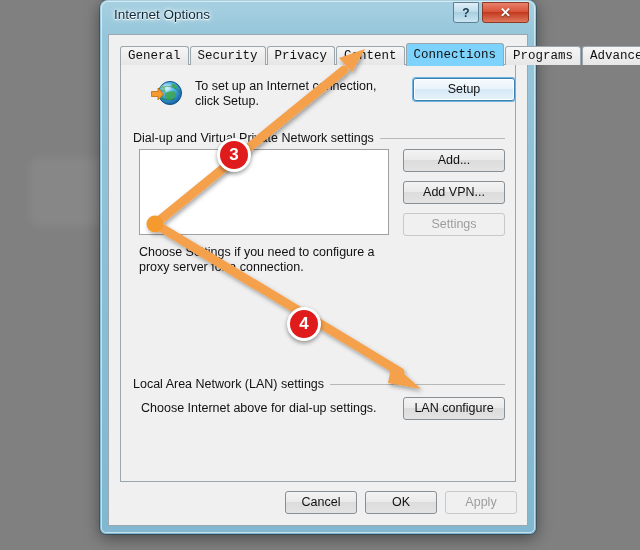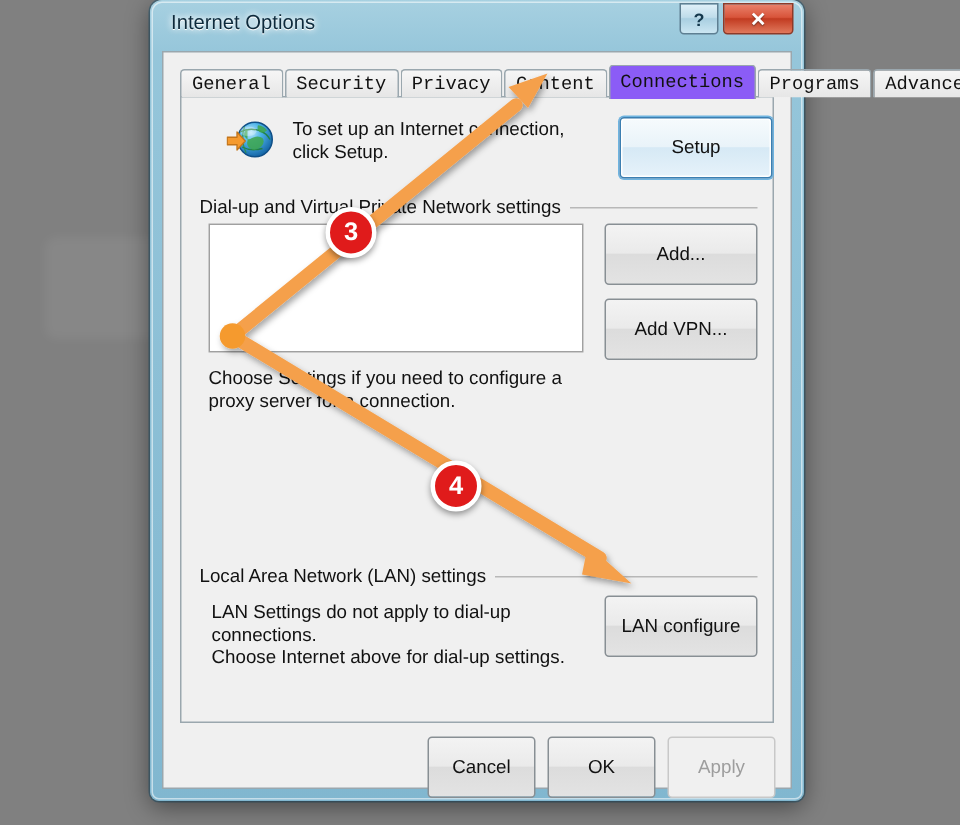--- a/index.html
+++ b/index.html
@@ -133,21 +133,21 @@
     border-bottom: none;
     border-radius: 3px 3px 0 0;
     box-sizing: border-box;
     white-space: nowrap;
     cursor: default;
     font-family: Liberation Mono, monospace;
   }
   .tab.active {
     height: 23px;
     line-height: 22px;
-    background: #8b5cf6;
+    background: #7dd3fc;
     margin-bottom: -1px;
     border-color: #9aa7ae;
     z-index: 4;
     position: relative;
   }
 
   
   #tabpage {
     position: absolute;
     left: 11px;
@@ -260,21 +260,21 @@
   #lan-settings-button {
     position: absolute;
     left: 282px;
     top: 332px;
   }
 
   
   .btn {
     display: block;
     width: 102px;
-    height: 41px;
+    height: 23px;
     line-height: 21px;
     text-align: center;
     font-size: 12.5px;
     font-family: "Liberation Sans", sans-serif;
     color: #111;
     background: linear-gradient(to bottom,#f3f3f3 0%,#eaeaea 48%,#dcdcdc 50%,#e3e3e3 100%);
     border: 1px solid #888f94;
     border-radius: 3px;
     box-sizing: border-box;
     cursor: default;
@@ -387,31 +387,31 @@
       <div class="group-caption" id="dialup-caption">
         <span>Dial-up and Virtual Private Network settings</span>
         <span class="rule"></span>
       </div>
 
       <div id="connections-list"></div>
 
       <div id="side-buttons">
         <button class="btn">Add...</button>
         <button class="btn">Add VPN...</button>
+        <button class="btn disabled">Settings</button>
       </div>
 
       <div id="proxy-text">Choose Settings if you need to configure a proxy server for a connection.</div>
 
       <div class="group-caption" id="lan-caption">
         <span>Local Area Network (LAN) settings</span>
         <span class="rule"></span>
       </div>
 
       <div id="lan-text">
-        <div>LAN Settings do not apply to dial-up connections.</div>
         <div>Choose Internet above for dial-up settings.</div>
       </div>
       <button class="btn" id="lan-settings-button">LAN configure</button>
 
     </div>
 
     <div id="bottom-buttons">
       <button class="btn">Cancel</button>
       <button class="btn">OK</button>
       <button class="btn disabled">Apply</button>

